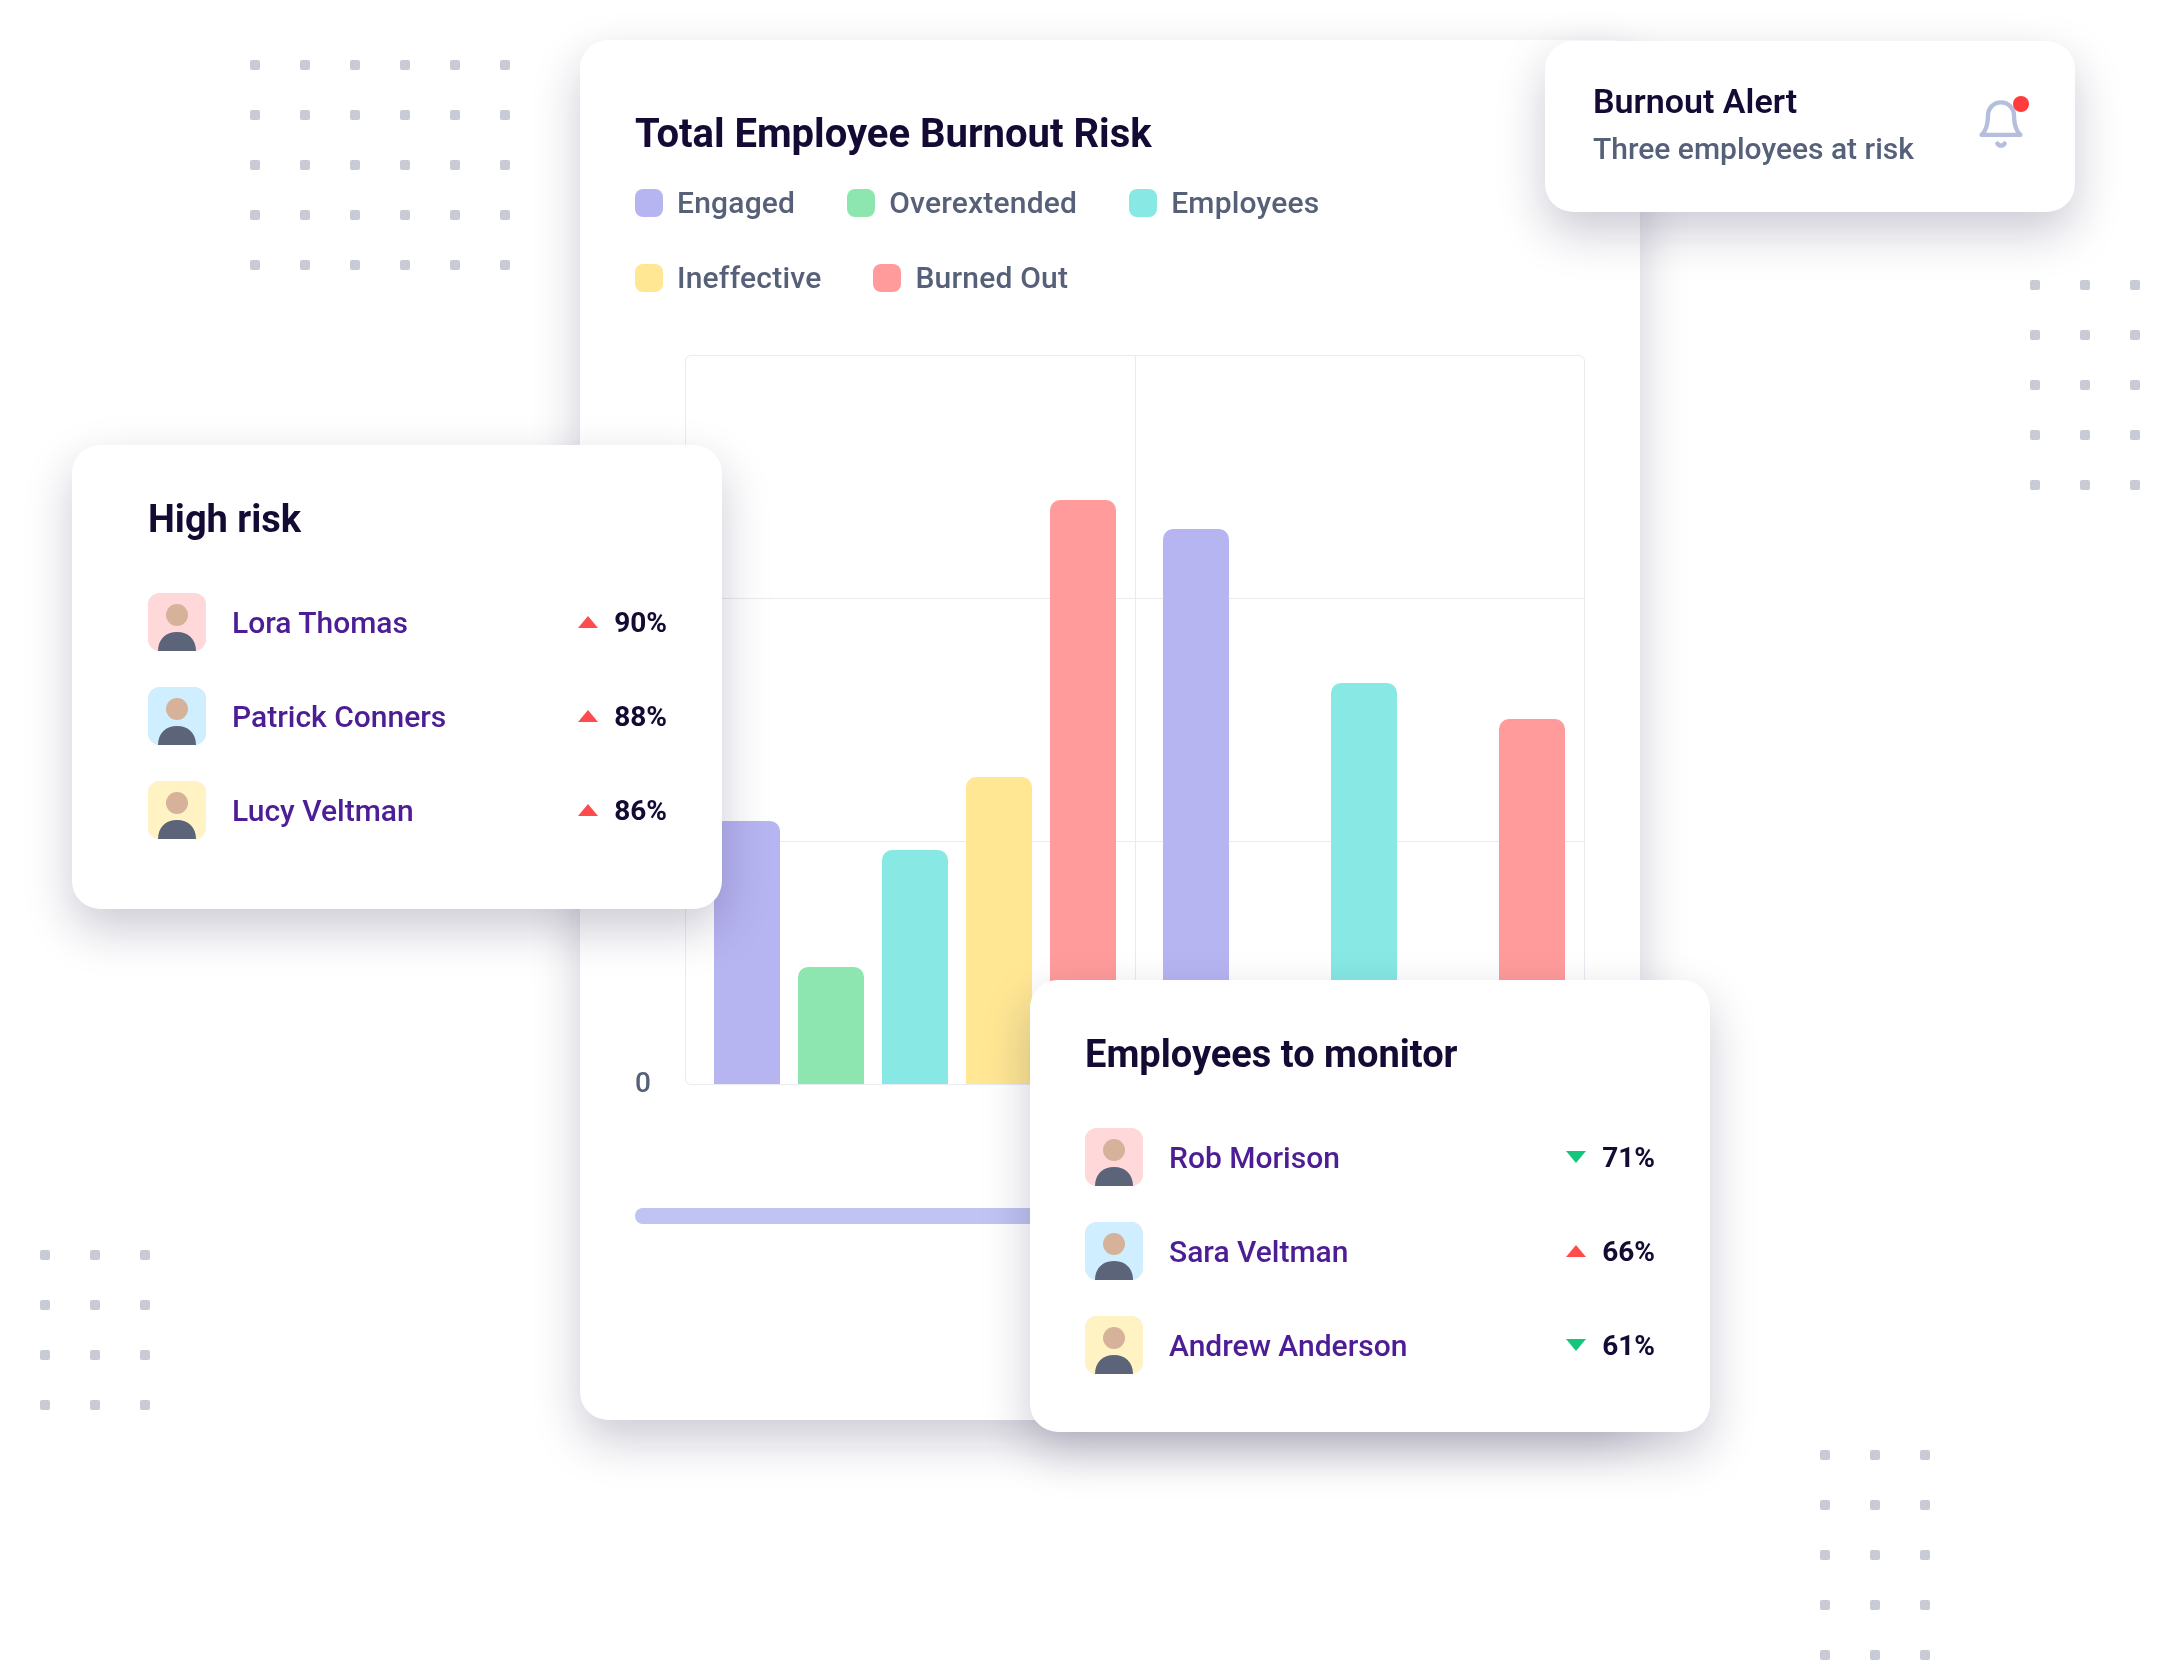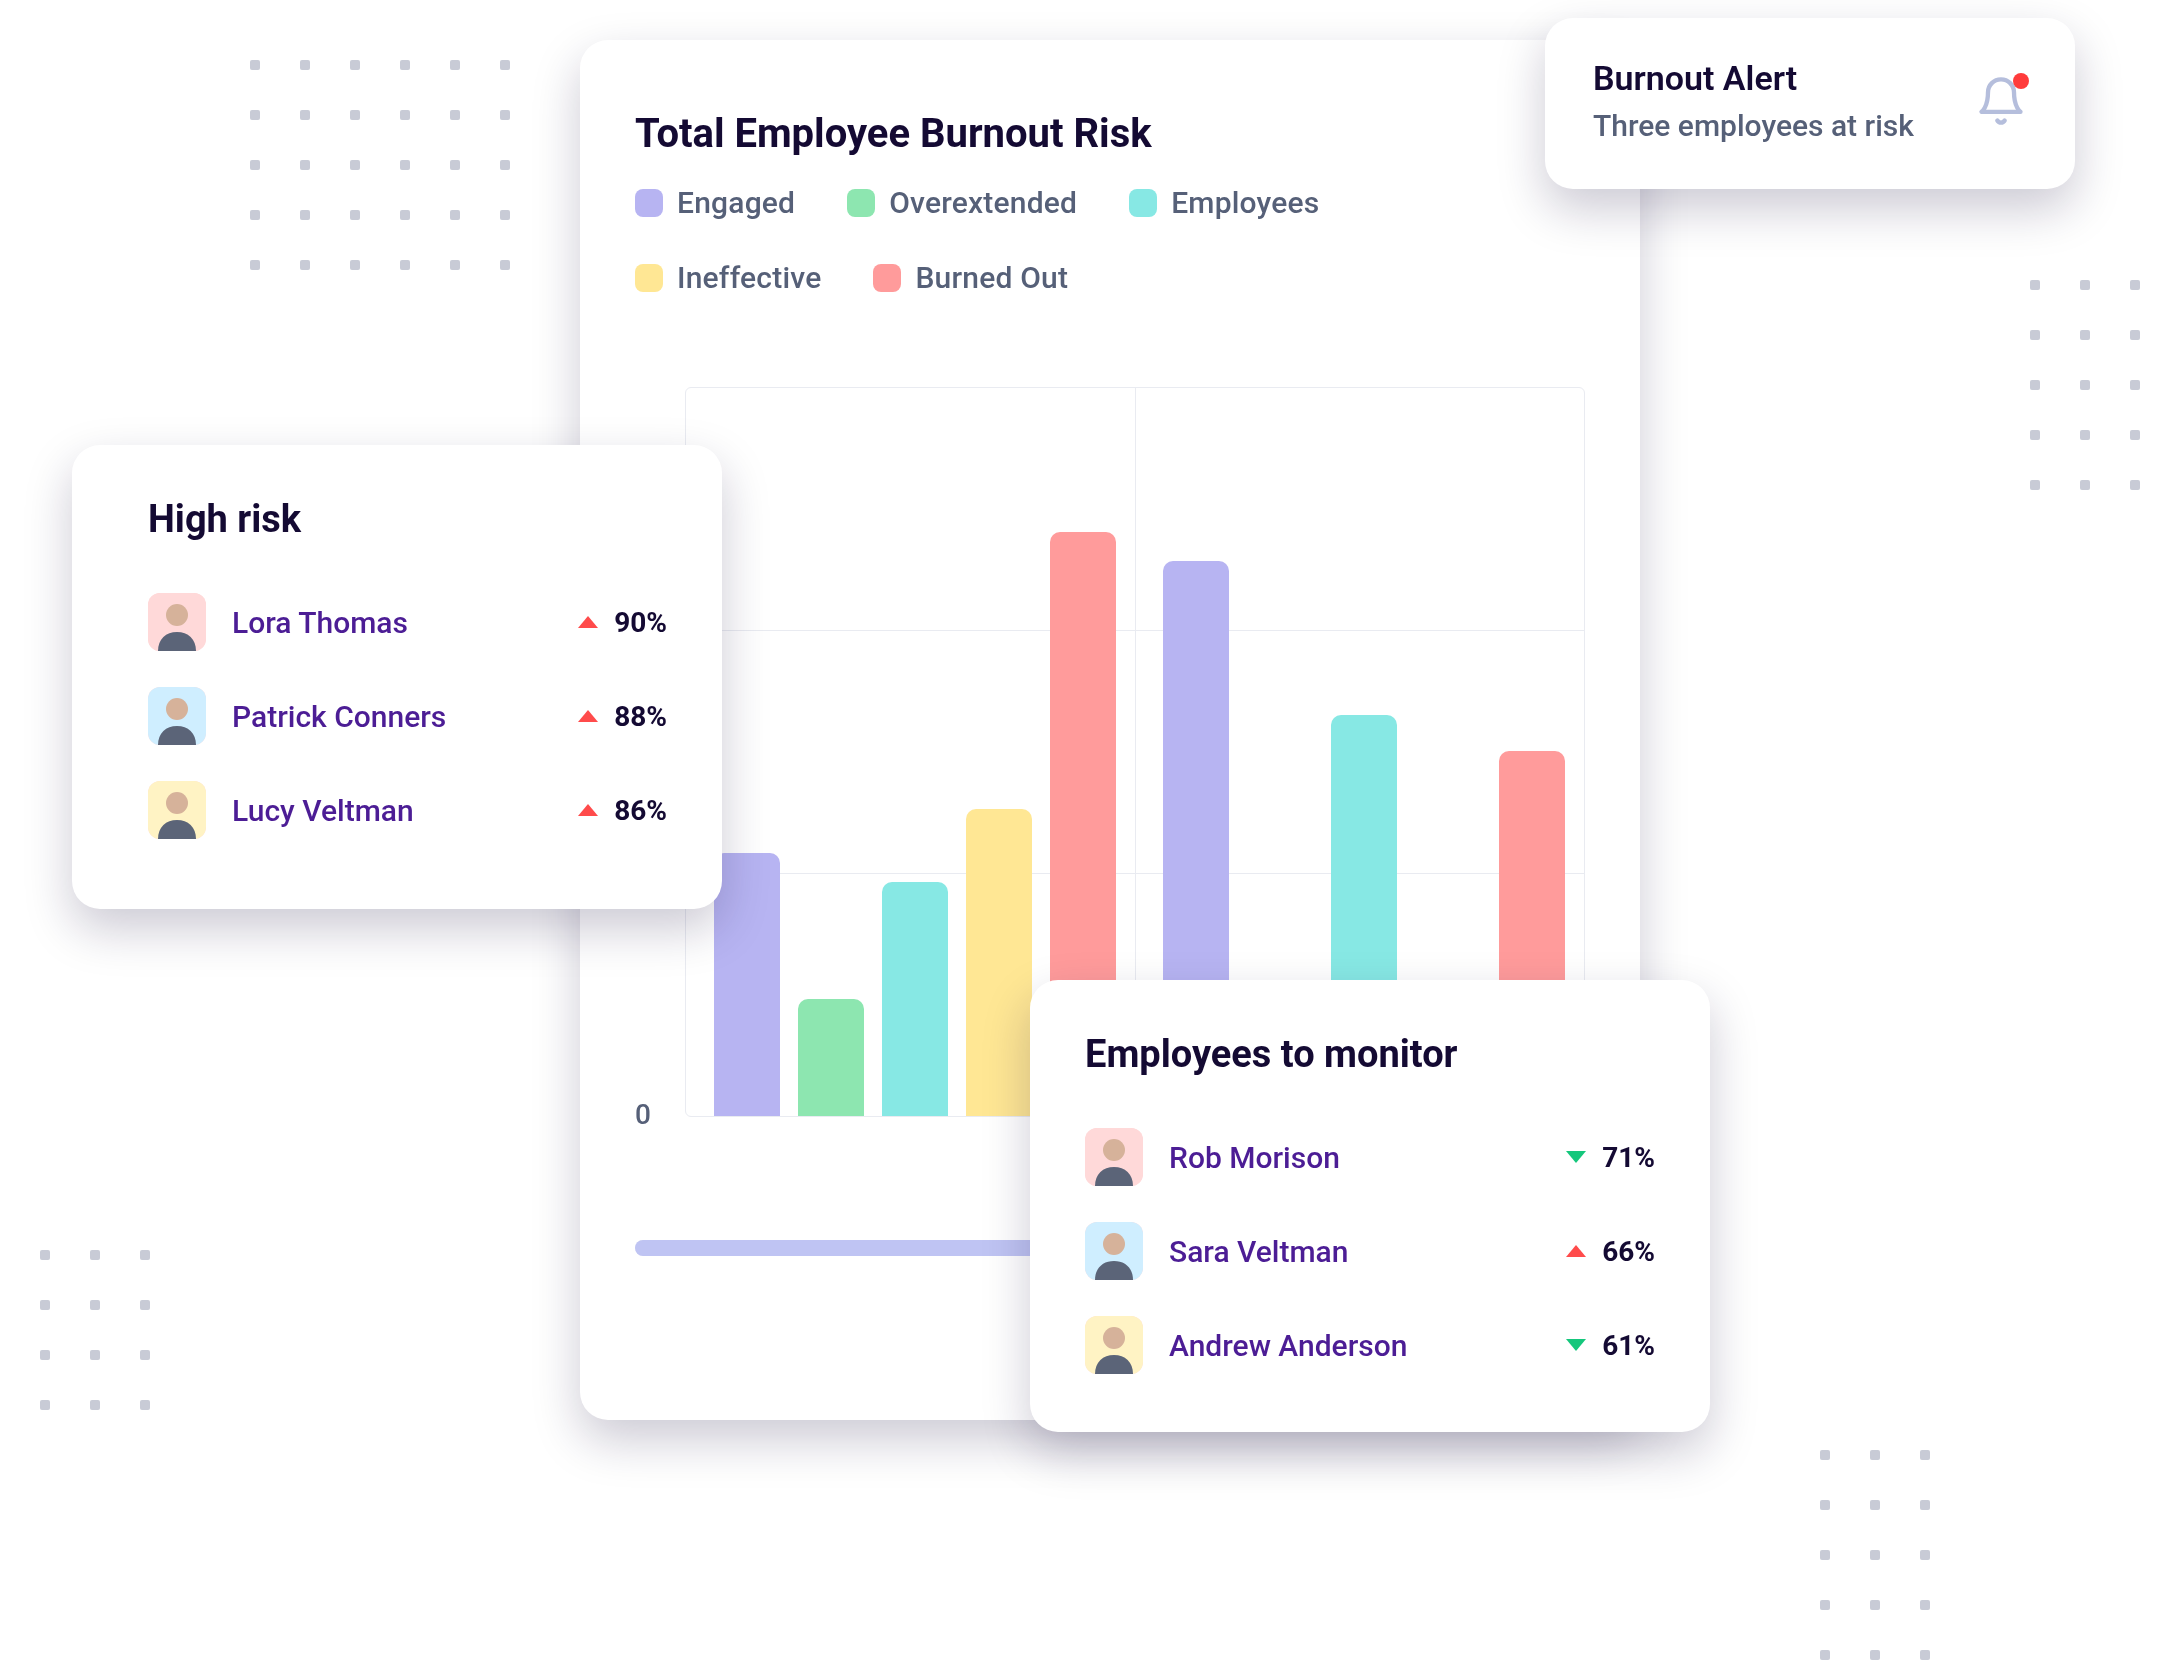--- a/index.html
+++ b/index.html
@@ -42,21 +42,21 @@
   .main-title {
     font-size: 40px;
     font-weight: 700;
     color: #140a33;
     margin-bottom: 28px;
   }
   .legend {
     display: flex;
     flex-wrap: wrap;
     gap: 20px 52px;
-    margin-bottom: 92px;
+    margin-bottom: 60px;
     text-align: right;
   }
   .legend-item { display:flex; align-items:center; gap:14px; }
   .swatch { width:28px; height:28px; border-radius:8px; }
   .legend-label { font-size:30px; color:#566078; font-weight:500; letter-spacing:0.2px; }
 
   .chart-area {
     position: relative;
     height: 730px;
     border: 1px solid #e9ebf1;
@@ -100,21 +100,21 @@
   }
   .scrollbar-thumb {
     position:absolute; left:0; top:0; bottom:0;
     width:60%;
     background:#bfc4f3;
     border-radius:8px;
   }
 
   
   .alert-card {
-    top: 18px; right: 85px;
+    top: 41px; right: 85px;
     width: 530px;
     padding: 40px 48px 46px 48px;
     display:flex;
     align-items:center;
     justify-content:space-between;
     gap: 20px;
   }
   .alert-title { font-size:34px; font-weight:600; color:#140a33; margin-bottom:10px; }
   .alert-sub { font-size:30px; color:#566078; font-weight:500; }
   .bell { position:relative; width:52px; height:52px; flex:0 0 auto; }

